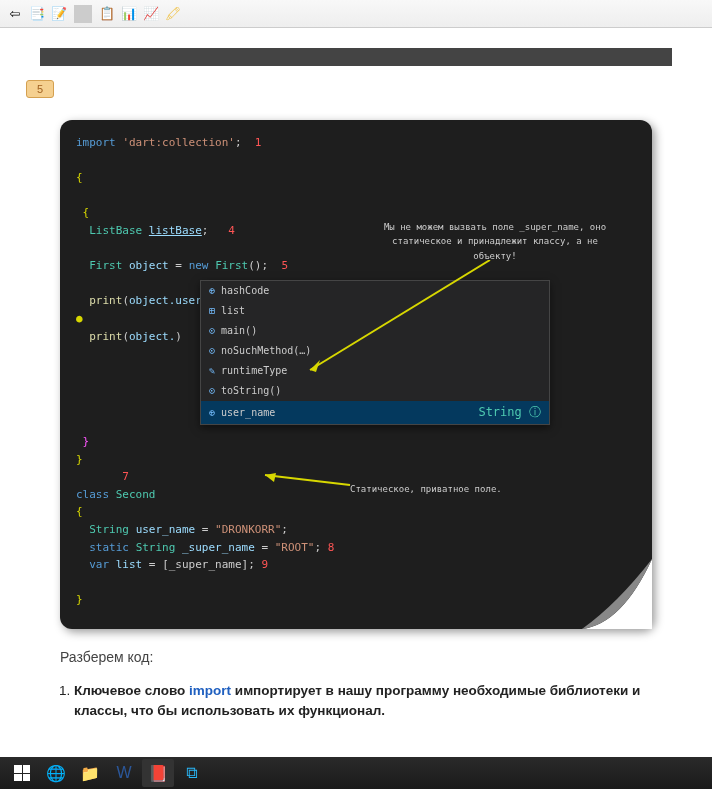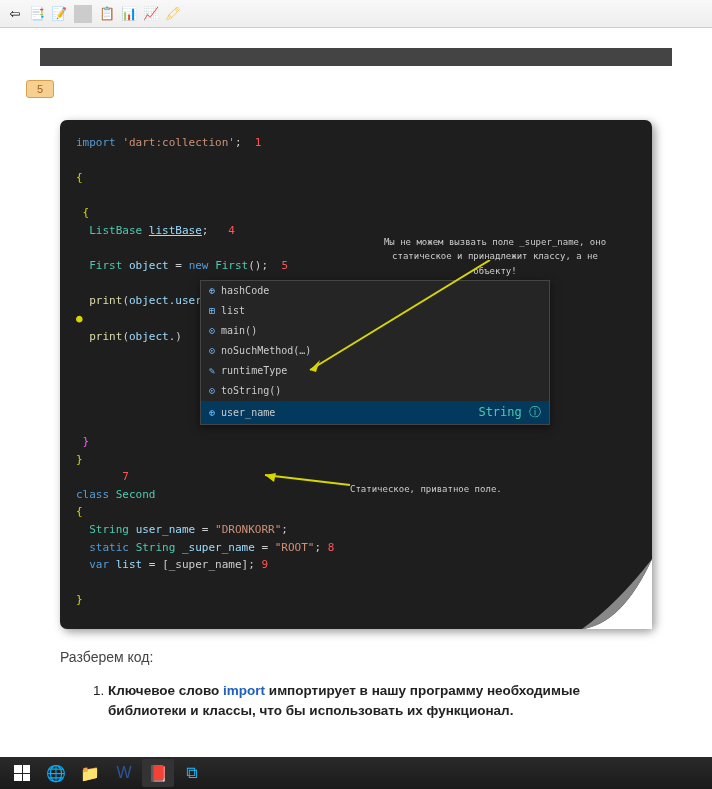--- a/index.html
+++ b/index.html
@@ -4,38 +4,38 @@
 <style>
 *{margin:0;padding:0;box-sizing:border-box}
 body{font-family:sans-serif;background:#fff;width:712px;height:789px;overflow:hidden;position:relative}
 .toolbar{height:28px;background:linear-gradient(#f8f8f8,#eee);border-bottom:1px solid #ccc;padding:4px 6px;display:flex;gap:4px;align-items:center}
 .toolbar span{width:18px;height:18px;display:inline-flex;align-items:center;justify-content:center;font-size:13px;cursor:pointer}
 .divider{width:1px;height:18px;background:#ccc;margin:0 2px}
 .content{background:#fff;padding:0;height:calc(100% - 60px);overflow:hidden}
 .topbar{height:18px;background:#444;margin:20px 40px 4px 40px}
 .page{margin:0 40px;background:#fff;padding:10px 20px 20px 20px;position:relative}
 .badge{position:absolute;left:-14px;top:10px;background:#f5d090;border:1px solid #d4a050;border-radius:3px;padding:2px 10px;font-size:11px;color:#a06020}
-.codebox{background:#1e1e1e;margin:40px 0 20px 0;padding:14px 29px 20px 16px;font-family:Consolas,monospace;font-size:11px;line-height:1.6;color:#ccc;position:relative;border-radius:7px;box-shadow:3px 3px 10px rgba(0,0,0,.4)}
+.codebox{background:#1e1e1e;margin:40px 0 20px 0;padding:14px 29px 20px 16px;font-family:Consolas,monospace;font-size:11px;line-height:1.6;color:#ccc;position:relative;border-radius:12px;box-shadow:3px 3px 10px rgba(0,0,0,.4)}
 .line{white-space:pre}
 .kw{color:#569cd6}
 .str{color:#ce9178}
 .fn{color:#dcdcaa}
 .var{color:#9cdcfe}
 .red{color:#ff5555}
 .cyan{color:#4ec9b0}
 .popup{position:absolute;left:140px;top:160px;background:#252526;border:1px solid #454545;font-size:10px;width:350px;box-shadow:0 3px 8px rgba(0,0,0,.5)}
 .popup-item{padding:2px 8px;color:#ccc;display:flex;align-items:center;gap:6px}
 .popup-item.sel{background:#04395e}
 .popup-ic{color:#75beff;font-size:10px}
 .popup-type{margin-left:auto;color:#4ec9b0;font-size:12px}
 .anno{position:absolute;color:#ccc;font-size:9px;text-align:center}
 .arrow{position:absolute;pointer-events:none}
 .pagecurl{position:absolute;right:0;bottom:0;width:70px;height:70px}
 .caption{color:#444;font-size:14px;margin:16px 0}
-.list{margin-left:48px}
+.list{margin-left:14px}
 .list li{font-size:13.5px;line-height:1.5;margin-bottom:10px;color:#222}
 .list .kw2{color:#2060c0;font-weight:bold}
 .bold{font-weight:bold}
 .taskbar{position:absolute;bottom:0;left:0;right:0;height:32px;background:linear-gradient(#2a2a2a,#1a1a1a);display:flex;align-items:center;gap:2px;padding:0 6px}
 .tb-item{width:32px;height:28px;display:inline-flex;align-items:center;justify-content:center;border-radius:2px}
 .windows-icon{width:16px;height:16px;display:grid;grid-template-columns:1fr 1fr;grid-template-rows:1fr 1fr;gap:1px}
 .windows-icon div{background:#fff}
 </style>
 </head>
 <body>
@@ -110,21 +110,21 @@
             <span class="popup-ic">⊙</span>
             <span>toString()</span>
           </div>
         <div class="popup-item sel">
             <span class="popup-ic">⊕</span>
             <span>user_name</span>
             <span class="popup-type">String ⓘ</span>
           </div>
       </div>
 
-      <div class="anno" style="left:320px;top:115px;width:230px">
+      <div class="anno" style="left:320px;top:100px;width:230px">
         <div>Мы не можем вызвать поле _super_name, оно</div>
         <div>статическое и принадлежит классу, а не</div>
         <div>объекту!</div>
       </div>
       <div class="anno" style="left:290px;top:362px;width:160px;text-align:left">Статическое, приватное поле.</div>
 
       <svg class="arrow" style="left:240px;top:140px" width="200" height="120">
         <line x1="190" y1="0" x2="10" y2="110" stroke="#d7d700" stroke-width="2"></line>
         <polygon points="10,110 20,100 16,112" fill="#d7d700"></polygon>
       </svg>

